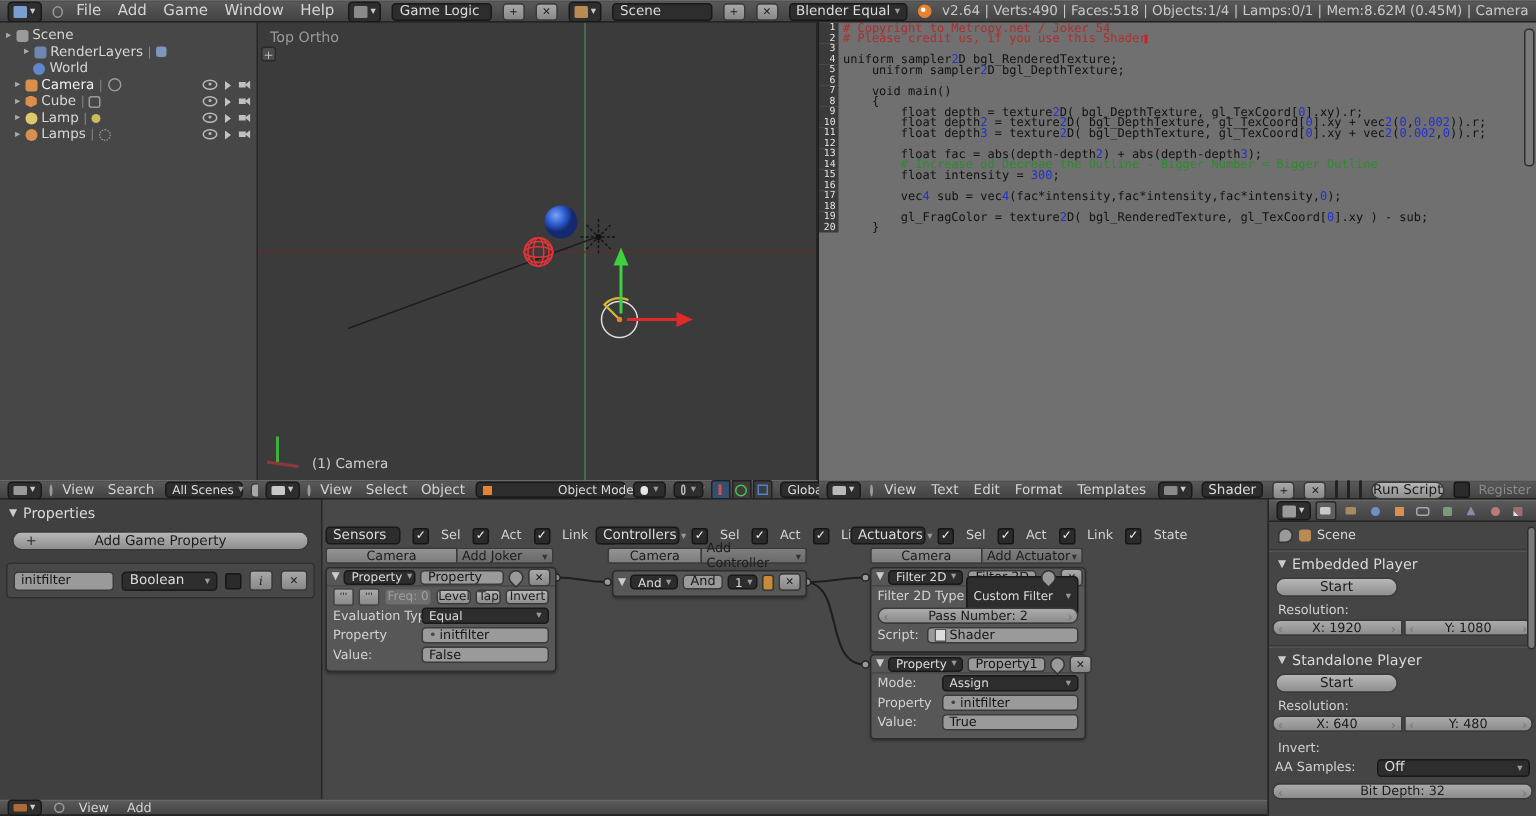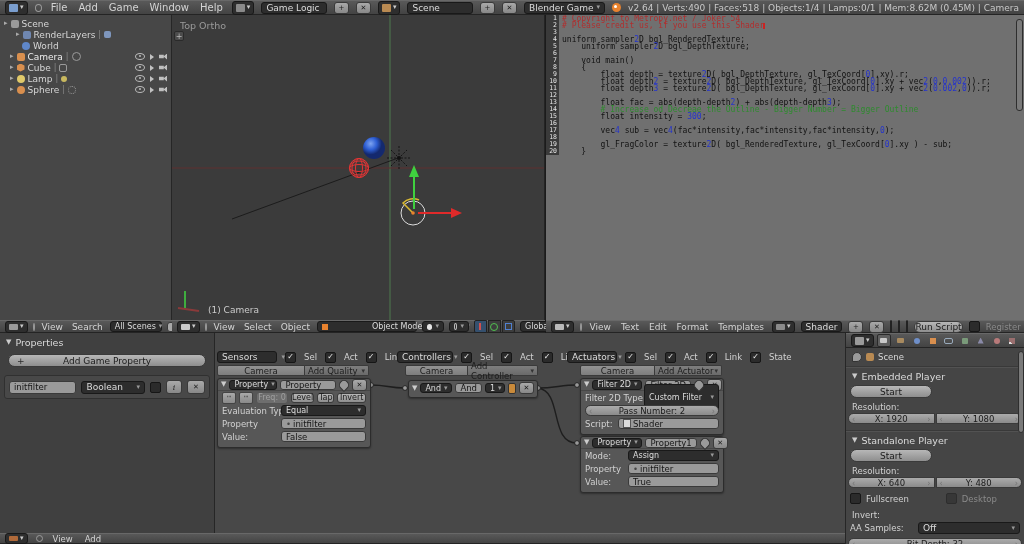--- a/index.html
+++ b/index.html
@@ -106,21 +106,21 @@
     <div class="dd" style="width:74px;">
       <span>Scene</span>
     </div>
     <div class="xbtn">
         <span>+</span>
       </div>
     <div class="xbtn">
         <span>✕</span>
       </div>
     <div class="dd" style="width:86px;">
-      <span>Blender Game</span>
+      <span>Blender Equal</span>
         <span class="arr">▾</span>
     </div>
     <div style="width:9px;height:9px;border-radius:50%;background:#e8822e;position:relative;flex:0 0 auto;">
       <div style="position:absolute;left:2px;top:2px;width:3px;height:3px;border-radius:50%;background:#fff;"></div>
     </div>
     <span style="font-size:9px;color:#c9c9c9;white-space:nowrap;">v2.64 | Verts:490 | Faces:518 | Objects:1/4 | Lamps:0/1 | Mem:8.62M (0.45M) | Camera</span>
   </div>
 
   <div class="abs" style="left:0;top:15px;width:172px;height:305px;background:#474747;border-right:1px solid #262626;">
     <div class="orow" style="margin-top:3px;">
@@ -171,21 +171,21 @@
       <div class="oic" style="background:#c9b95f;border-radius:50%;width:6px;height:6px;"></div>
       <div class="orights">
         <div class="eye"></div>
         <div class="curs"></div>
         <div class="camico"></div>
       </div>
     </div>
     <div class="orow" style="padding-left:10px;">
       <span class="tri" style="color:#aaa;">▸</span>
       <div class="oic" style="background:#d98f4e;border-radius:50%;"></div>
-      <span class="olbl">Sphere</span>
+      <span class="olbl">Lamps</span>
       <span class="osep">|</span>
       <div class="oic" style="background:none;border:1px dotted #9a9a9a;border-radius:50%;width:6px;height:6px;"></div>
       <div class="orights">
         <div class="eye"></div>
         <div class="curs"></div>
         <div class="camico"></div>
       </div>
     </div>
   </div>
 
@@ -472,39 +472,39 @@
       <path d="M323,55 C340,55 346,52 362,52" fill="none" stroke="#1e1e1e" stroke-width="1.4"></path>
       <path d="M323,55 C348,58 334,110 362,110" fill="none" stroke="#1e1e1e" stroke-width="1.4"></path>
       <circle cx="156" cy="52" r="2.4" fill="#999" stroke="#222"></circle>
       <circle cx="190" cy="55" r="2.4" fill="#999" stroke="#222"></circle>
       <circle cx="323" cy="55" r="2.4" fill="#999" stroke="#222"></circle>
       <circle cx="362" cy="52" r="2.4" fill="#999" stroke="#222"></circle>
       <circle cx="362" cy="110" r="2.4" fill="#999" stroke="#222"></circle>
     </svg>
 
     <div class="abs" style="left:2px;top:18px;display:flex;gap:8px;align-items:center;">
-      <div class="dd" style="width:60px;height:12px;gap:24px;">
+      <div class="dd" style="width:50px;height:12px;gap:24px;">
         <span>Sensors</span>
           <span class="arr">▾</span>
       </div>
       <span class="chk">✓</span>
         <span class="lbl">Sel</span>
       <span class="chk">✓</span>
         <span class="lbl">Act</span>
       <span class="chk">✓</span>
         <span class="lbl">Link</span>
       <span class="chk">✓</span>
         <span class="lbl">State</span>
     </div>
     <div class="abs" style="left:2px;top:32px;width:152px;display:flex;">
       <div class="ownbar" style="flex:1;">
           <span>Camera</span>
         </div>
       <div class="adddd" style="width:64px;">
-        <span>Add Quality</span>
+        <span>Add Joker</span>
           <span class="arr">▾</span>
       </div>
     </div>
 
     <div class="node" style="left:2px;top:45px;width:152px;height:68px;">
       <div class="ntitle">
         <span class="tri">▼</span>
         <div class="dd" style="width:48px;height:10px;">
           <span style="font-size:8px;">Property</span>
             <span class="arr">▾</span>
@@ -783,26 +783,20 @@
         <span class="sarr" style="left:3px;">‹</span>
         <span>X: 640</span>
         <span class="sarr" style="right:3px;">›</span>
       </div>
       <div class="slider" style="flex:1;border-radius:0 6px 6px 0;">
         <span class="sarr" style="left:3px;">‹</span>
         <span>Y: 480</span>
         <span class="sarr" style="right:3px;">›</span>
       </div>
     </div>
-    <div style="display:flex;align-items:center;gap:5px;padding:5px 4px 0;">
-      <span class="chk empty">✓</span>
-      <span class="lbl">Fullscreen</span>
-      <span class="chk empty" style="margin-left:32px;opacity:.5;">✓</span>
-      <span class="lbl dim">Desktop</span>
-    </div>
     <div style="padding:6px 6px 1px;" class="lbl">Invert:</div>
     <div style="display:flex;align-items:center;gap:16px;padding:1px 4px;">
       <span class="lbl" style="width:52px;">AA Samples:</span>
       <div class="dd" style="flex:1;height:12px;">
         <span>Off</span>
           <span class="arr">▾</span>
       </div>
     </div>
     <div class="slider" style="margin:3px 2px 0;height:11px;">
       <span class="sarr" style="left:3px;">‹</span>

